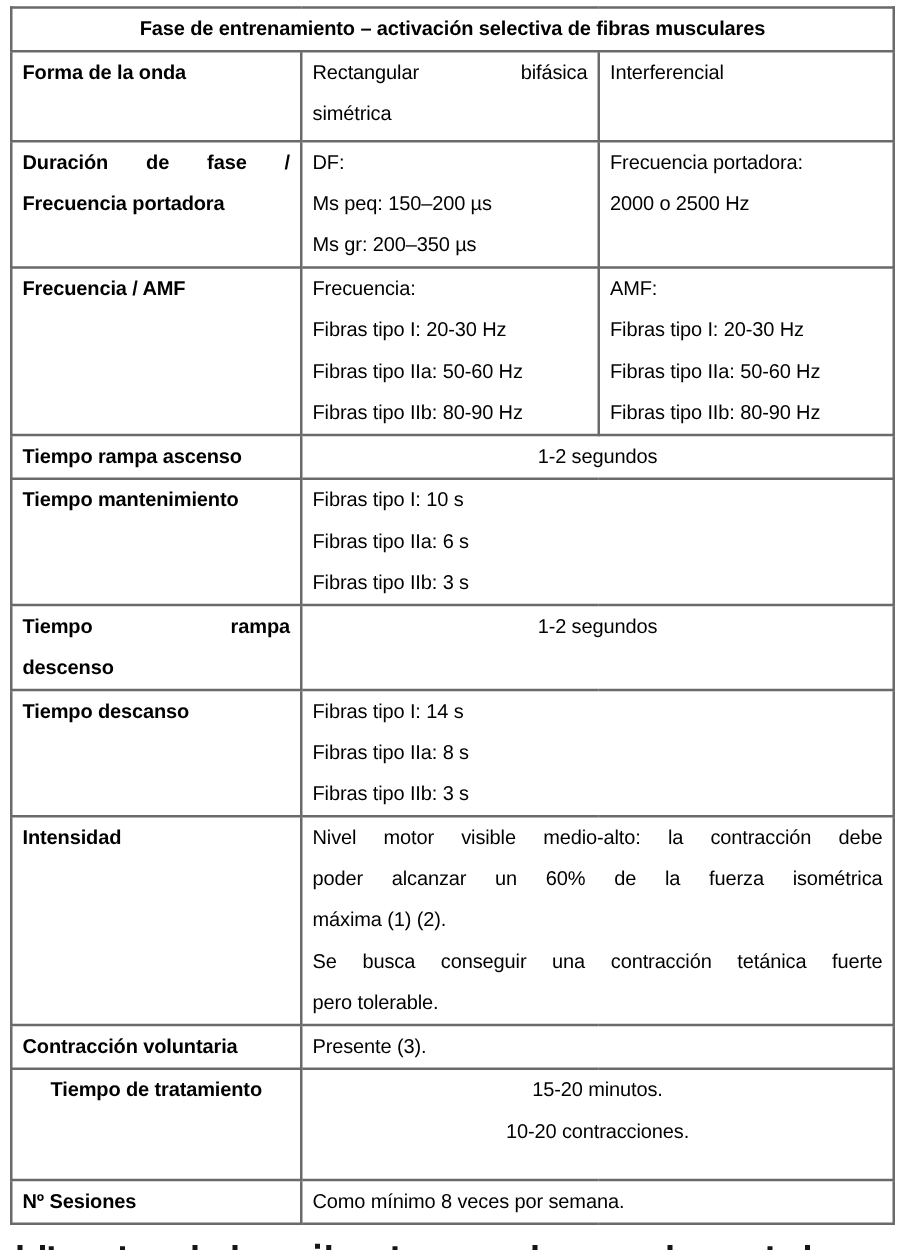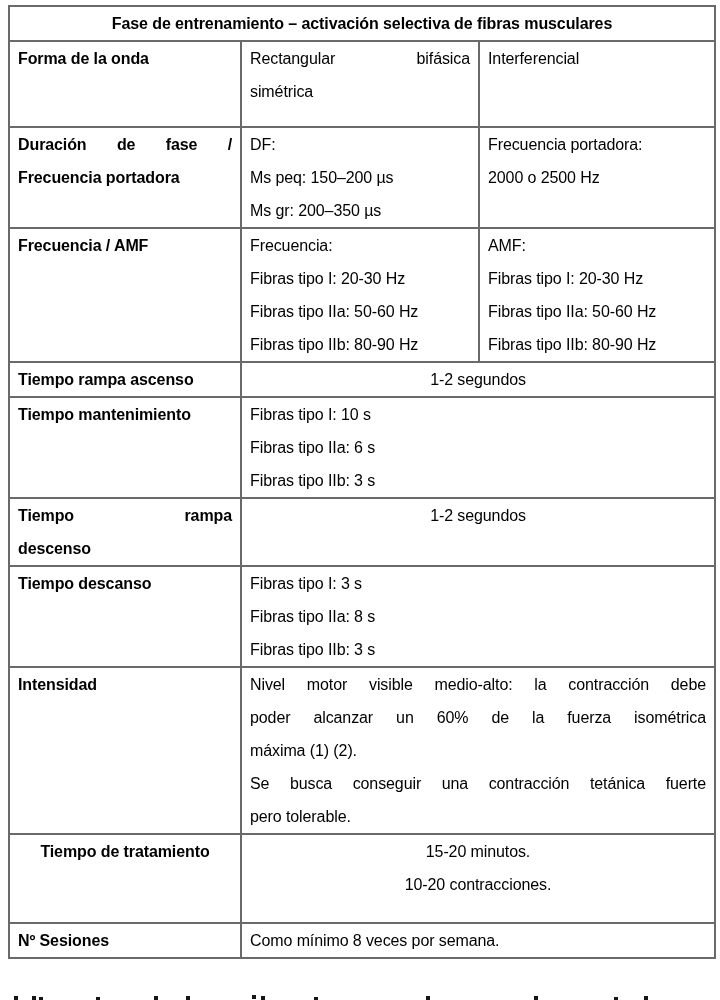--- a/index.html
+++ b/index.html
@@ -30,21 +30,21 @@
   <table class="params">
     <colgroup>
       <col style="width:232px">
         <col style="width:238px">
         <col style="width:236px">
     </colgroup>
     <tbody>
         <tr style="height: 33px;">
           <td class="titlecell" colspan="3">Fase de entrenamiento – activación selectiva de fibras musculares</td>
         </tr>
-        <tr style="height: 86px; margin-top: 24px;">
+        <tr style="height: 72px; margin-top: 24px;">
           <td class="c1">
             <div class="ln">Forma de la onda</div>
           </td>
           <td>
             <div class="ln j">Rectangular bifásica</div>
             <div class="ln">simétrica</div>
           </td>
           <td>
             <div class="ln">Interferencial</div>
           </td>
@@ -106,35 +106,43 @@
           </td>
           <td class="ctr" colspan="2">
             <div class="ln">1-2 segundos</div>
           </td>
         </tr>
         <tr style="height: 101px;">
           <td class="c1">
             <div class="ln">Tiempo descanso</div>
           </td>
           <td colspan="2">
-            <div class="ln">Fibras tipo I: 3 s</div>
+            <div class="ln">Fibras tipo I: 14 s</div>
             <div class="ln">Fibras tipo IIa: 8 s</div>
             <div class="ln">Fibras tipo IIb: 3 s</div>
           </td>
         </tr>
         <tr style="height: 166px; padding-left: 24px;">
           <td class="c1">
             <div class="ln">Intensidad</div>
           </td>
           <td colspan="2">
             <div class="ln j">Nivel motor visible medio-alto: la contracción debe</div>
             <div class="ln j">poder alcanzar un 60% de la fuerza isométrica</div>
             <div class="ln">máxima (1) (2).</div>
             <div class="ln j">Se busca conseguir una contracción tetánica fuerte</div>
             <div class="ln">pero tolerable.</div>
+          </td>
+        </tr>
+        <tr style="height: 34px;">
+          <td class="c1">
+            <div class="ln">Contracción voluntaria</div>
+          </td>
+          <td colspan="2">
+            <div class="ln">Presente (3).</div>
           </td>
         </tr>
         <tr style="height: 89px; text-align: center;">
           <td class="c1">
             <div class="ln">Tiempo de tratamiento</div>
           </td>
           <td colspan="2">
             <div class="ln">15-20 minutos.</div>
             <div class="ln">10-20 contracciones.</div>
           </td>

